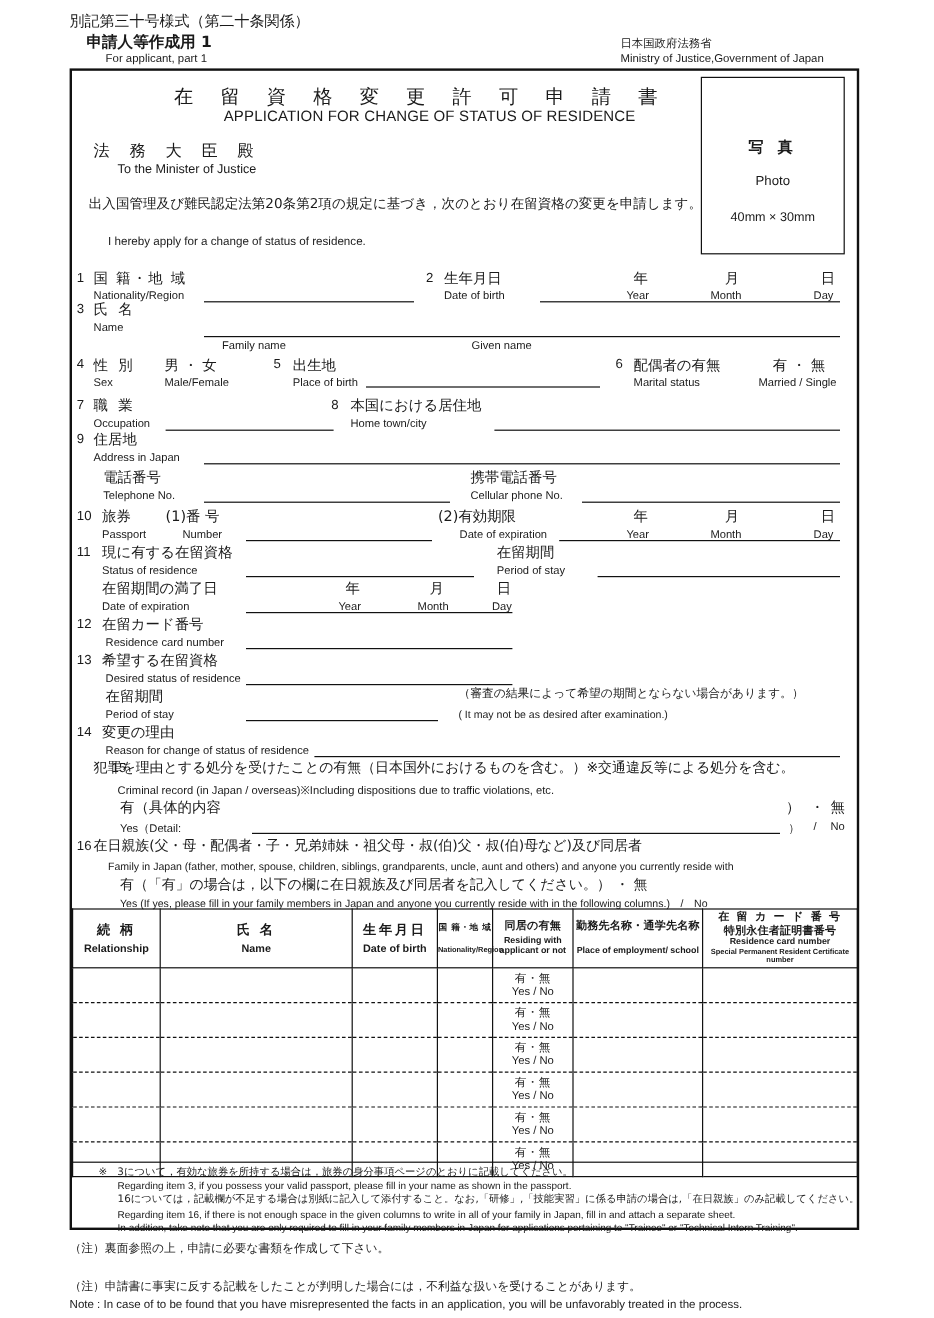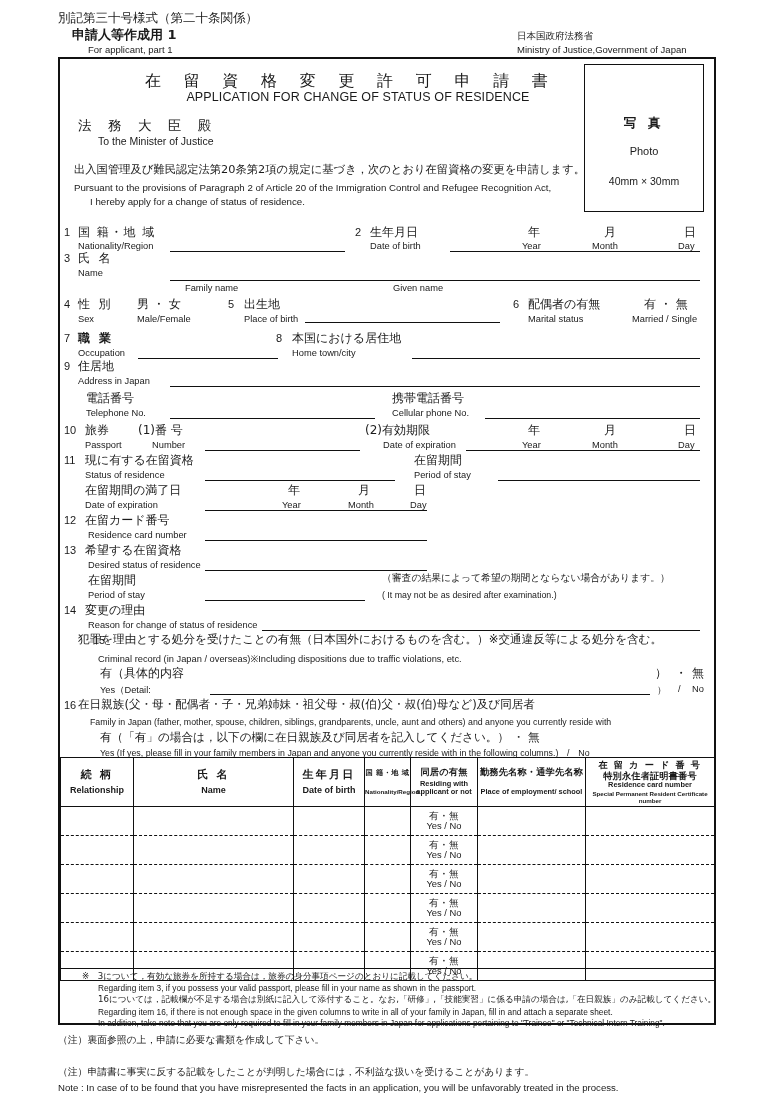--- a/index.html
+++ b/index.html
@@ -96,21 +96,20 @@
 
   <div class="photo">
     <div class="p1 jp">写 真</div>
     <div class="p2 en">Photo</div>
     <div class="p3 en">40mm × 30mm</div>
   </div>
 
   <div class="min-jp jp">法 務 大 臣 殿</div>
   <div class="min-en en">To the Minister of Justice</div>
   <div class="pur-jp jp">出入国管理及び難民認定法第20条第2項の規定に基づき，次のとおり在留資格の変更を申請します。</div>
-  <div class="pur-en1 en">Pursuant to the provisions of Paragraph 2 of Article 20 of the Immigration Control and Refugee Recognition Act,</div>
   <div class="pur-en2 en">I hereby apply for a change of status of residence.</div>
 
   <div class="num" style="left:64px;top:226px;">1</div>
   <div class="lj jp" style="left:78px;top:224px;letter-spacing:.12em;">国 籍・地 域</div>
   <div class="le en" style="left:78px;top:241px;">Nationality/Region</div>
   <div class="uline" style="left:170px;top:251px;width:175px;"></div>
 
   <div class="num" style="left:355px;top:226px;">2</div>
   <div class="lj jp" style="left:370px;top:224px;">生年月日</div>
   <div class="le en" style="left:370px;top:241px;">Date of birth</div>
@@ -140,21 +139,21 @@
   <div class="le en" style="left:244px;top:314px;">Place of birth</div>
   <div class="uline" style="left:305px;top:322px;width:195px;"></div>
 
   <div class="num" style="left:513px;top:298px;">6</div>
   <div class="lj jp" style="left:528px;top:296px;">配偶者の有無</div>
   <div class="lj jp" style="left:644px;top:296px;">有 ・ 無</div>
   <div class="le en" style="left:528px;top:314px;">Marital status</div>
   <div class="le en" style="left:632px;top:314px;">Married / Single</div>
 
   <div class="num" style="left:64px;top:332px;">7</div>
-  <div class="lj jp" style="left:78px;top:330px;letter-spacing:.2em;font-weight:bold;">職 業</div>
+  <div class="lj jp" style="left:78px;top:330px;letter-spacing:.2em;">職 業</div>
   <div class="le en" style="left:78px;top:348px;">Occupation</div>
   <div class="uline" style="left:138px;top:358px;width:140px;"></div>
 
   <div class="num" style="left:276px;top:332px;">8</div>
   <div class="lj jp" style="left:292px;top:330px;">本国における居住地</div>
   <div class="le en" style="left:292px;top:348px;">Home town/city</div>
   <div class="uline" style="left:412px;top:358px;width:288px;"></div>
 
   <div class="num" style="left:64px;top:360px;">9</div>
   <div class="lj jp" style="left:78px;top:358px;">住居地</div>

